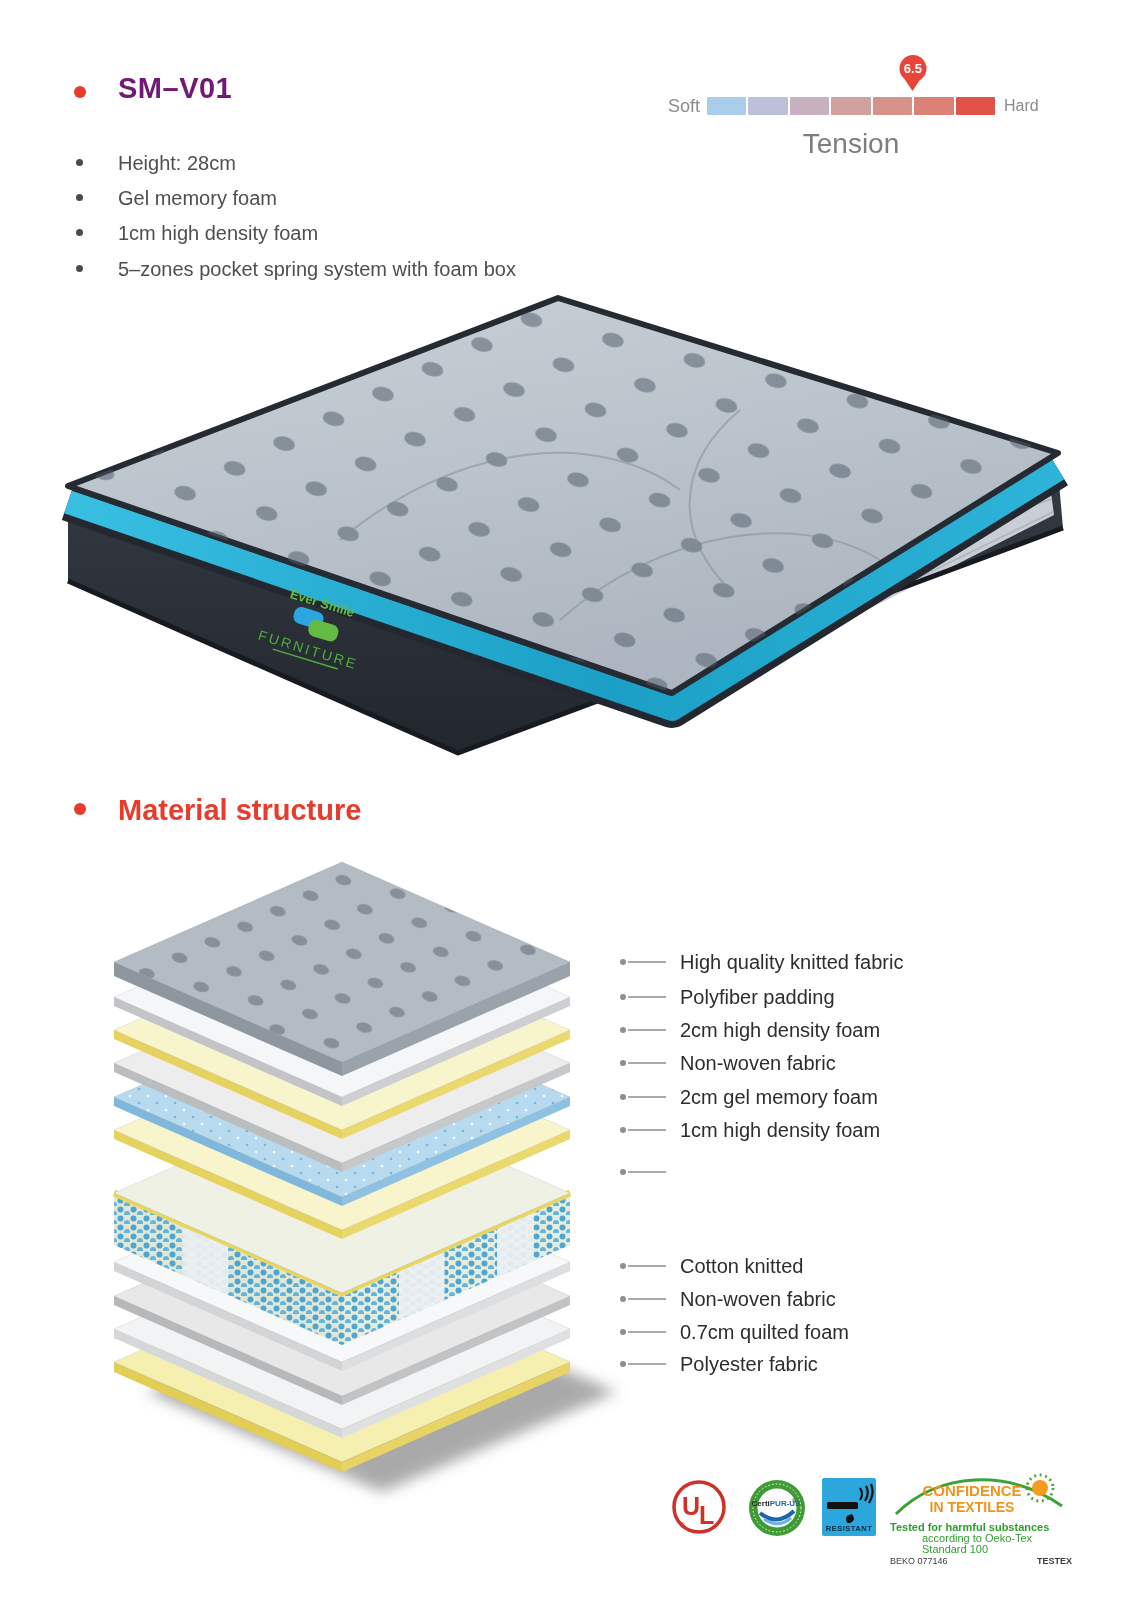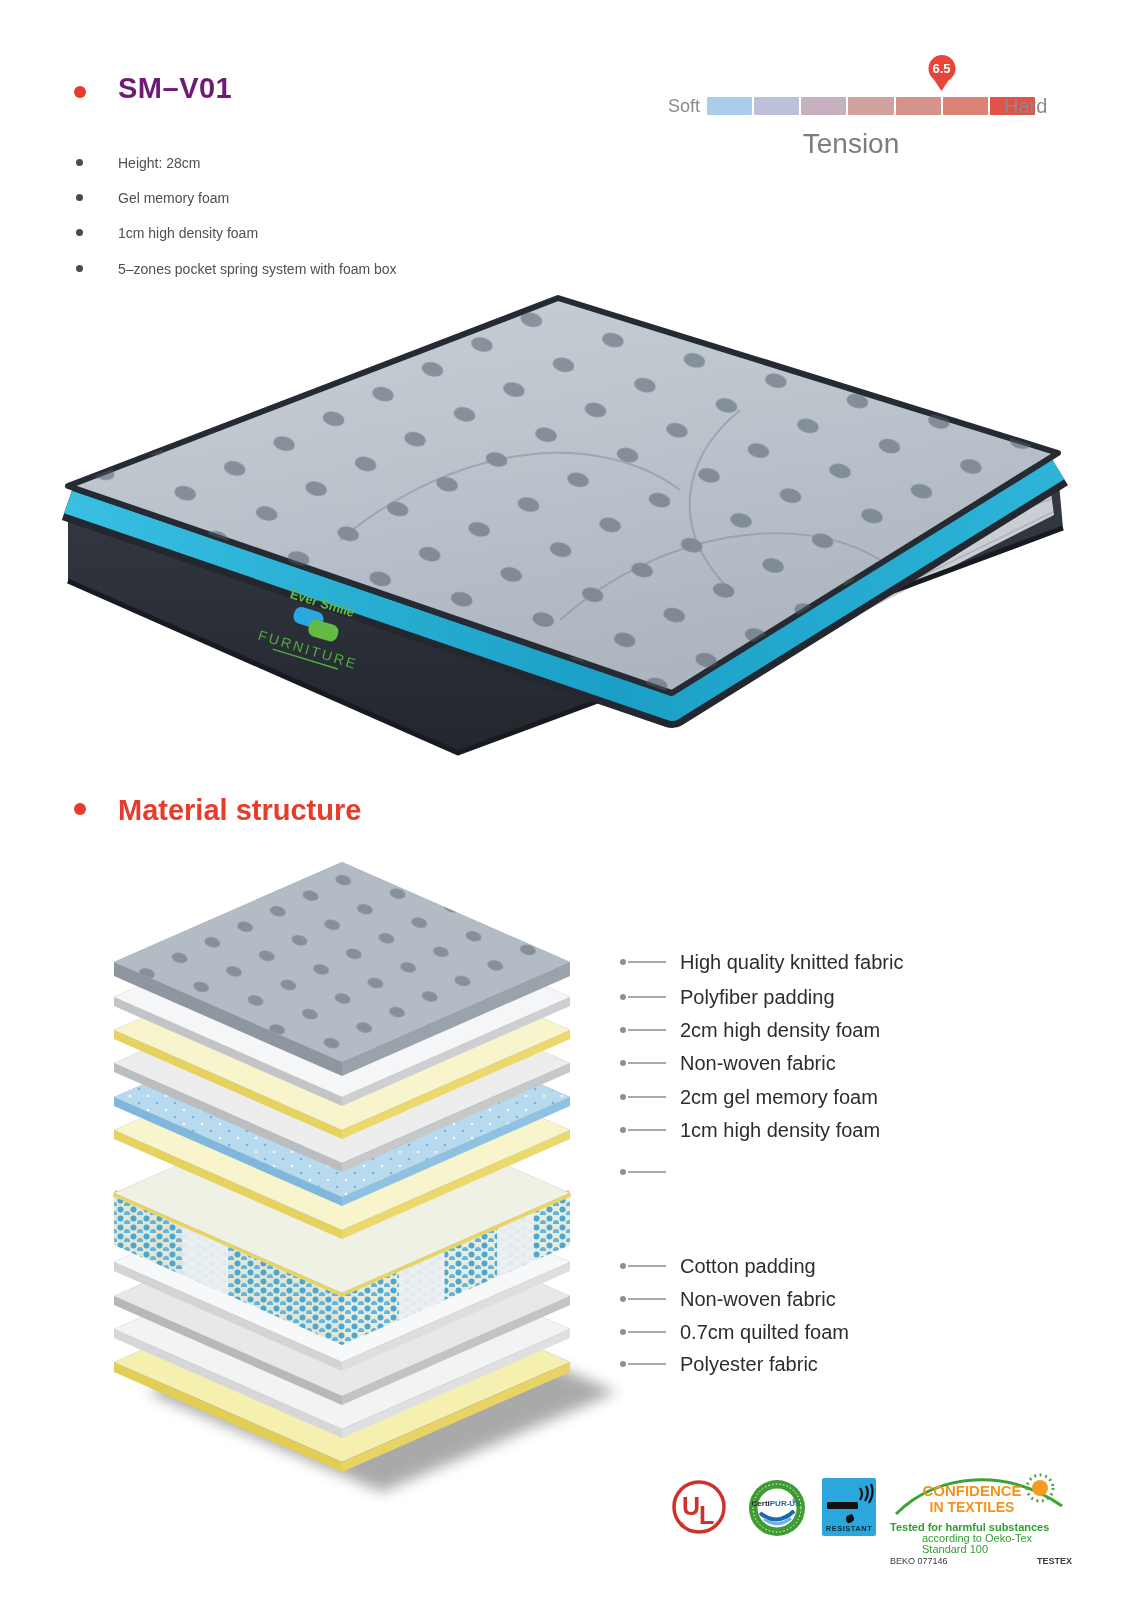--- a/index.html
+++ b/index.html
@@ -7,32 +7,32 @@
         font-family:"Liberation Sans",sans-serif;overflow:hidden;}
   svg text{font-family:"Liberation Sans",sans-serif;}
 
   
   .red-bullet{position:absolute;width:12px;height:12px;border-radius:50%;background:#e73b2c;}
   .page-title{position:absolute;left:118px;top:72px;font-size:29px;font-weight:700;color:#701a75;letter-spacing:.5px;}
 
   
   .tension{position:absolute;left:640px;top:52px;width:450px;height:105px;}
   .t-soft{position:absolute;left:0;top:45px;width:60px;text-align:right;font-size:18px;color:#8b8b8b;line-height:18px;}
-  .t-hard{position:absolute;left:364px;top:45px;font-size:20px;color:#8b8b8b;line-height:18px;}
-  .t-bar{position:absolute;left:67px;top:45px;width:328px;height:18px;display:flex;gap:2px;}
+  .t-hard{position:absolute;left:364px;top:45px;font-size:16px;color:#8b8b8b;line-height:18px;}
+  .t-bar{position:absolute;left:67px;top:45px;width:288px;height:18px;display:flex;gap:2px;}
   .t-seg{flex:1;border-radius:1px;}
   .t-caption{position:absolute;left:67px;top:76px;width:288px;text-align:center;font-size:28px;color:#7d7d7d;}
   .t-pin{position:absolute;top:3px;transform:translateX(-50%);text-align:center;}
   .t-pin .ball{width:27px;height:27px;border-radius:50%;background:#e8453a;color:#fff;
                font-size:13px;font-weight:700;line-height:27px;text-align:center;}
   .t-pin .tip{width:0;height:0;margin:-3px auto 0;border-left:8px solid transparent;
               border-right:8px solid transparent;border-top:12px solid #e8453a;}
 
   
-  .feature{position:absolute;left:118px;font-size:14px;color:#4f4f4f;line-height:28px;}
+  .feature{position:absolute;left:118px;font-size:20px;color:#4f4f4f;line-height:28px;}
   .feature-dot{position:absolute;left:76px;width:7px;height:7px;border-radius:50%;background:#4a4a4a;}
 
   
   .section-title{position:absolute;left:118px;top:794px;font-size:29px;font-weight:700;color:#e73b2c;}
 
   
   #hero{position:absolute;left:40px;top:290px;width:1030px;height:478px;}
   #diagram{position:absolute;left:60px;top:840px;width:620px;height:690px;}
 
   
@@ -246,21 +246,21 @@
         <span class="line"></span>
         <span class="txt">1cm high density foam</span>
       </div>
       <div class="mat-label" style="top: 1169px;">
         <span class="dot"></span>
         <span class="line"></span>
       </div>
       <div class="mat-label" style="top: 1253px;">
         <span class="dot"></span>
         <span class="line"></span>
-        <span class="txt">Cotton padding</span>
+        <span class="txt">Cotton knitted</span>
       </div>
       <div class="mat-label" style="top: 1286px;">
         <span class="dot"></span>
         <span class="line"></span>
         <span class="txt">Non-woven fabric</span>
       </div>
       <div class="mat-label" style="top: 1319px;">
         <span class="dot"></span>
         <span class="line"></span>
         <span class="txt">0.7cm quilted foam</span>

